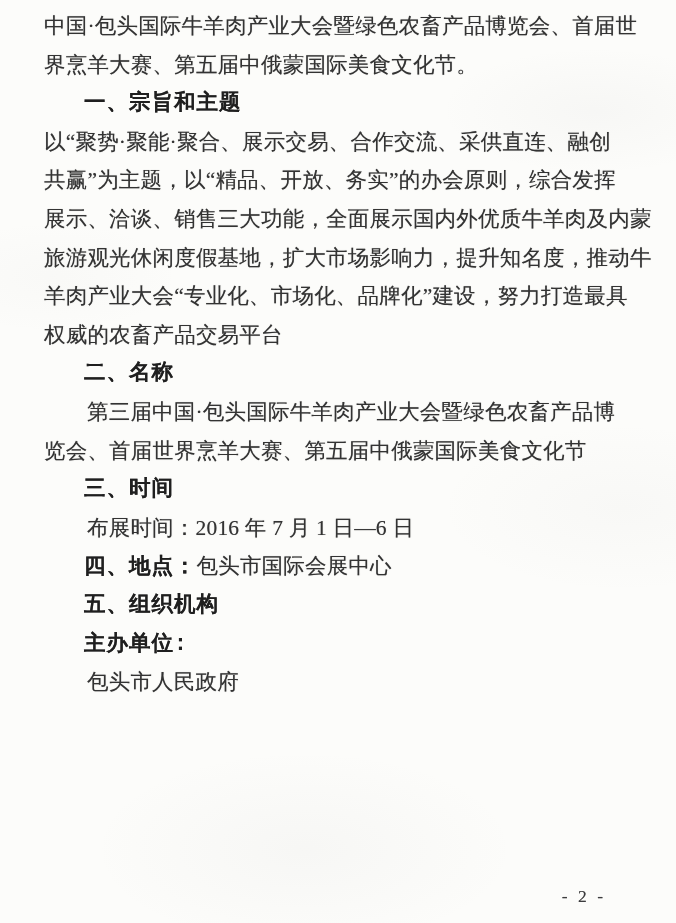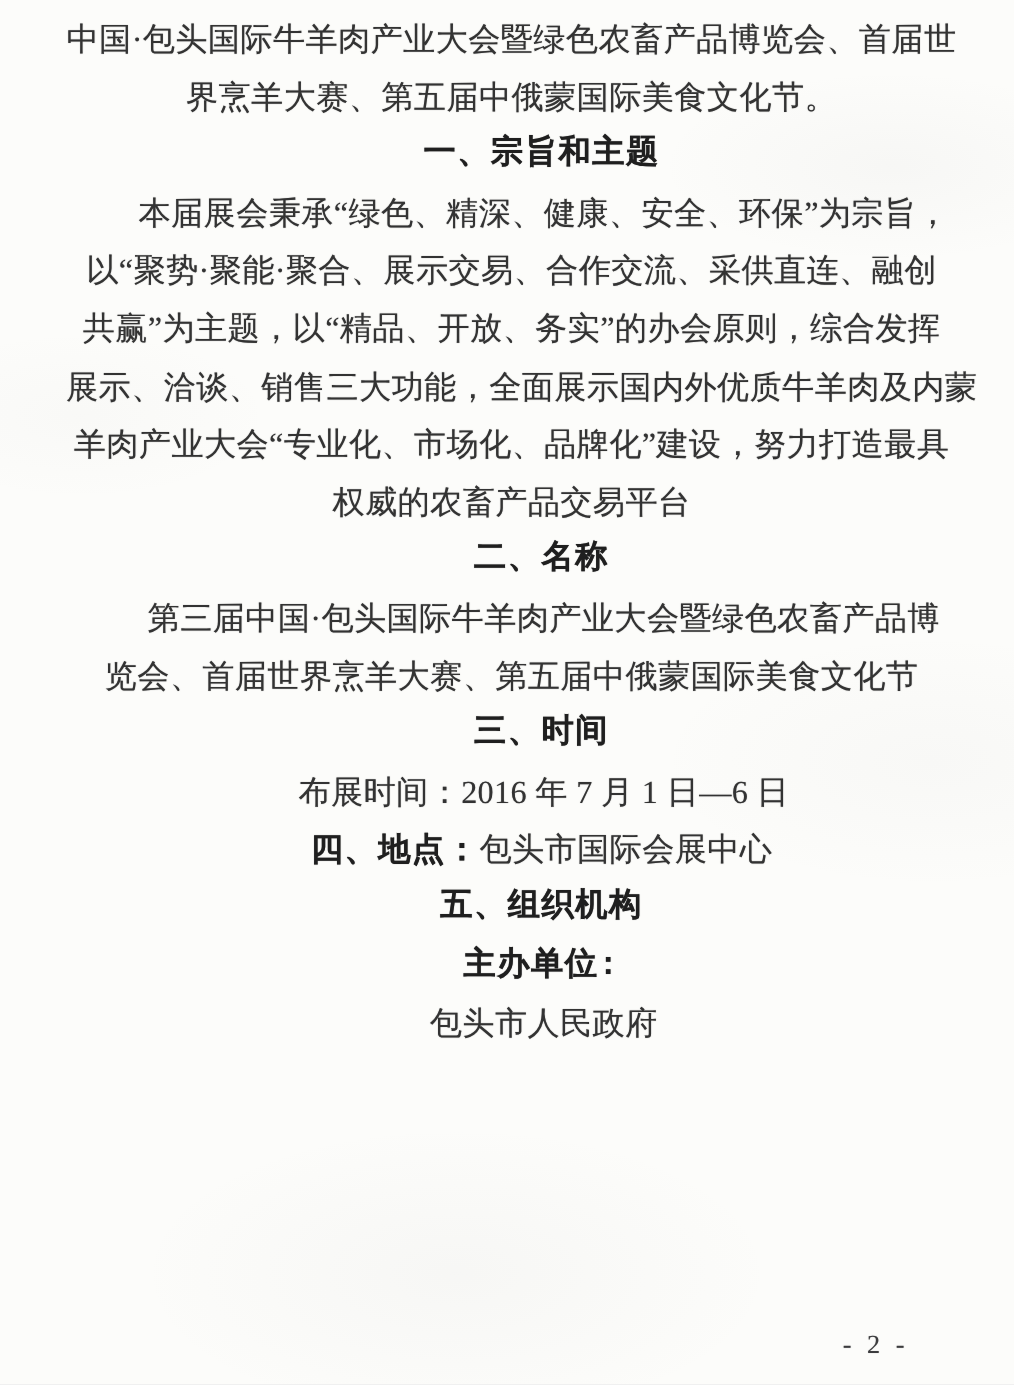--- a/index.html
+++ b/index.html
@@ -9,21 +9,20 @@
   }
   .page {
     position: relative;
     width: 676px;
     height: 923px;
     margin: 0 auto;
     background: var(--paper, #fcfcfa);
     overflow: hidden;
     font-family: "Liberation Serif", "DejaVu Serif", serif;
     color: var(--ink, #333333);
-    text-align: center;
   }
   
   .page::before {
     content: "";
     position: absolute;
     inset: 0;
     pointer-events: none;
     background:
       radial-gradient(220px 90px at 88% 12%, rgba(150,150,150,0.05), rgba(150,150,150,0) 70%),
       radial-gradient(260px 120px at 92% 55%, rgba(150,150,150,0.04), rgba(150,150,150,0) 70%),
@@ -75,24 +74,24 @@
   }
 </style>
 </head>
 <body>
 
 <div class="page">
   <div class="doc">
       <div class="line style-body">中国·包头国际牛羊肉产业大会暨绿色农畜产品博览会、首届世</div>
       <div class="line style-body">界烹羊大赛、第五届中俄蒙国际美食文化节。</div>
       <div class="line style-heading">一、宗旨和主题</div>
-      <div class="line style-indent">本届展会秉承“绿色、精深、健康、安全、环保”为宗旨，</div>
       <div class="line style-body">以“聚势·聚能·聚合、展示交易、合作交流、采供直连、融创</div>
       <div class="line style-body">共赢”为主题，以“精品、开放、务实”的办会原则，综合发挥</div>
       <div class="line style-body">展示、洽谈、销售三大功能，全面展示国内外优质牛羊肉及内蒙</div>
+      <div class="line style-body">旅游观光休闲度假基地，扩大市场影响力，提升知名度，推动牛</div>
       <div class="line style-body">羊肉产业大会“专业化、市场化、品牌化”建设，努力打造最具</div>
       <div class="line style-body">权威的农畜产品交易平台</div>
       <div class="line style-heading">二、名称</div>
       <div class="line style-indent">第三届中国·包头国际牛羊肉产业大会暨绿色农畜产品博</div>
       <div class="line style-body">览会、首届世界烹羊大赛、第五届中俄蒙国际美食文化节</div>
       <div class="line style-heading">三、时间</div>
       <div class="line style-indent">布展时间：2016 年 7 月 1 日—6 日</div>
       <div class="line style-heading-mixed"><span class="inline-label">四、地点：</span><span class="inline-text">包头市国际会展中心</span></div>
       <div class="line style-heading">五、组织机构</div>
       <div class="line style-heading">主办单位:</div>

